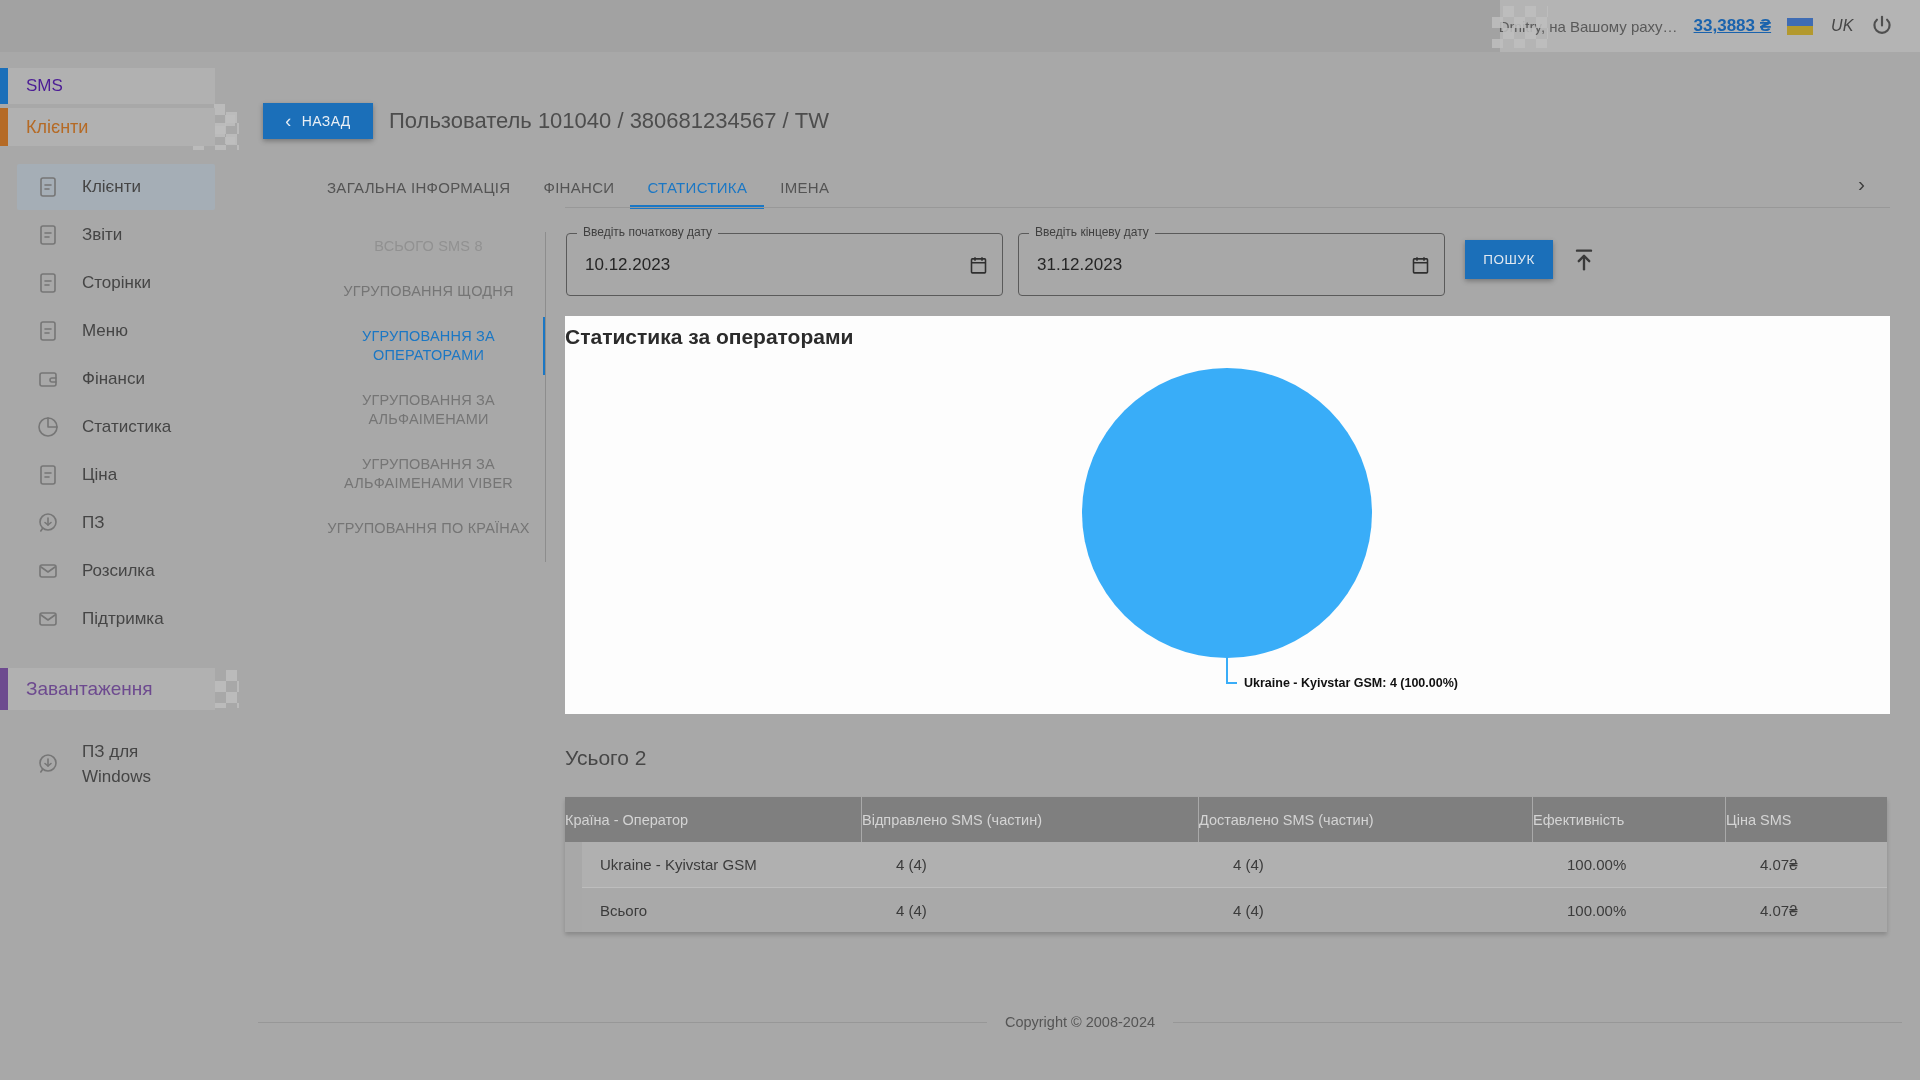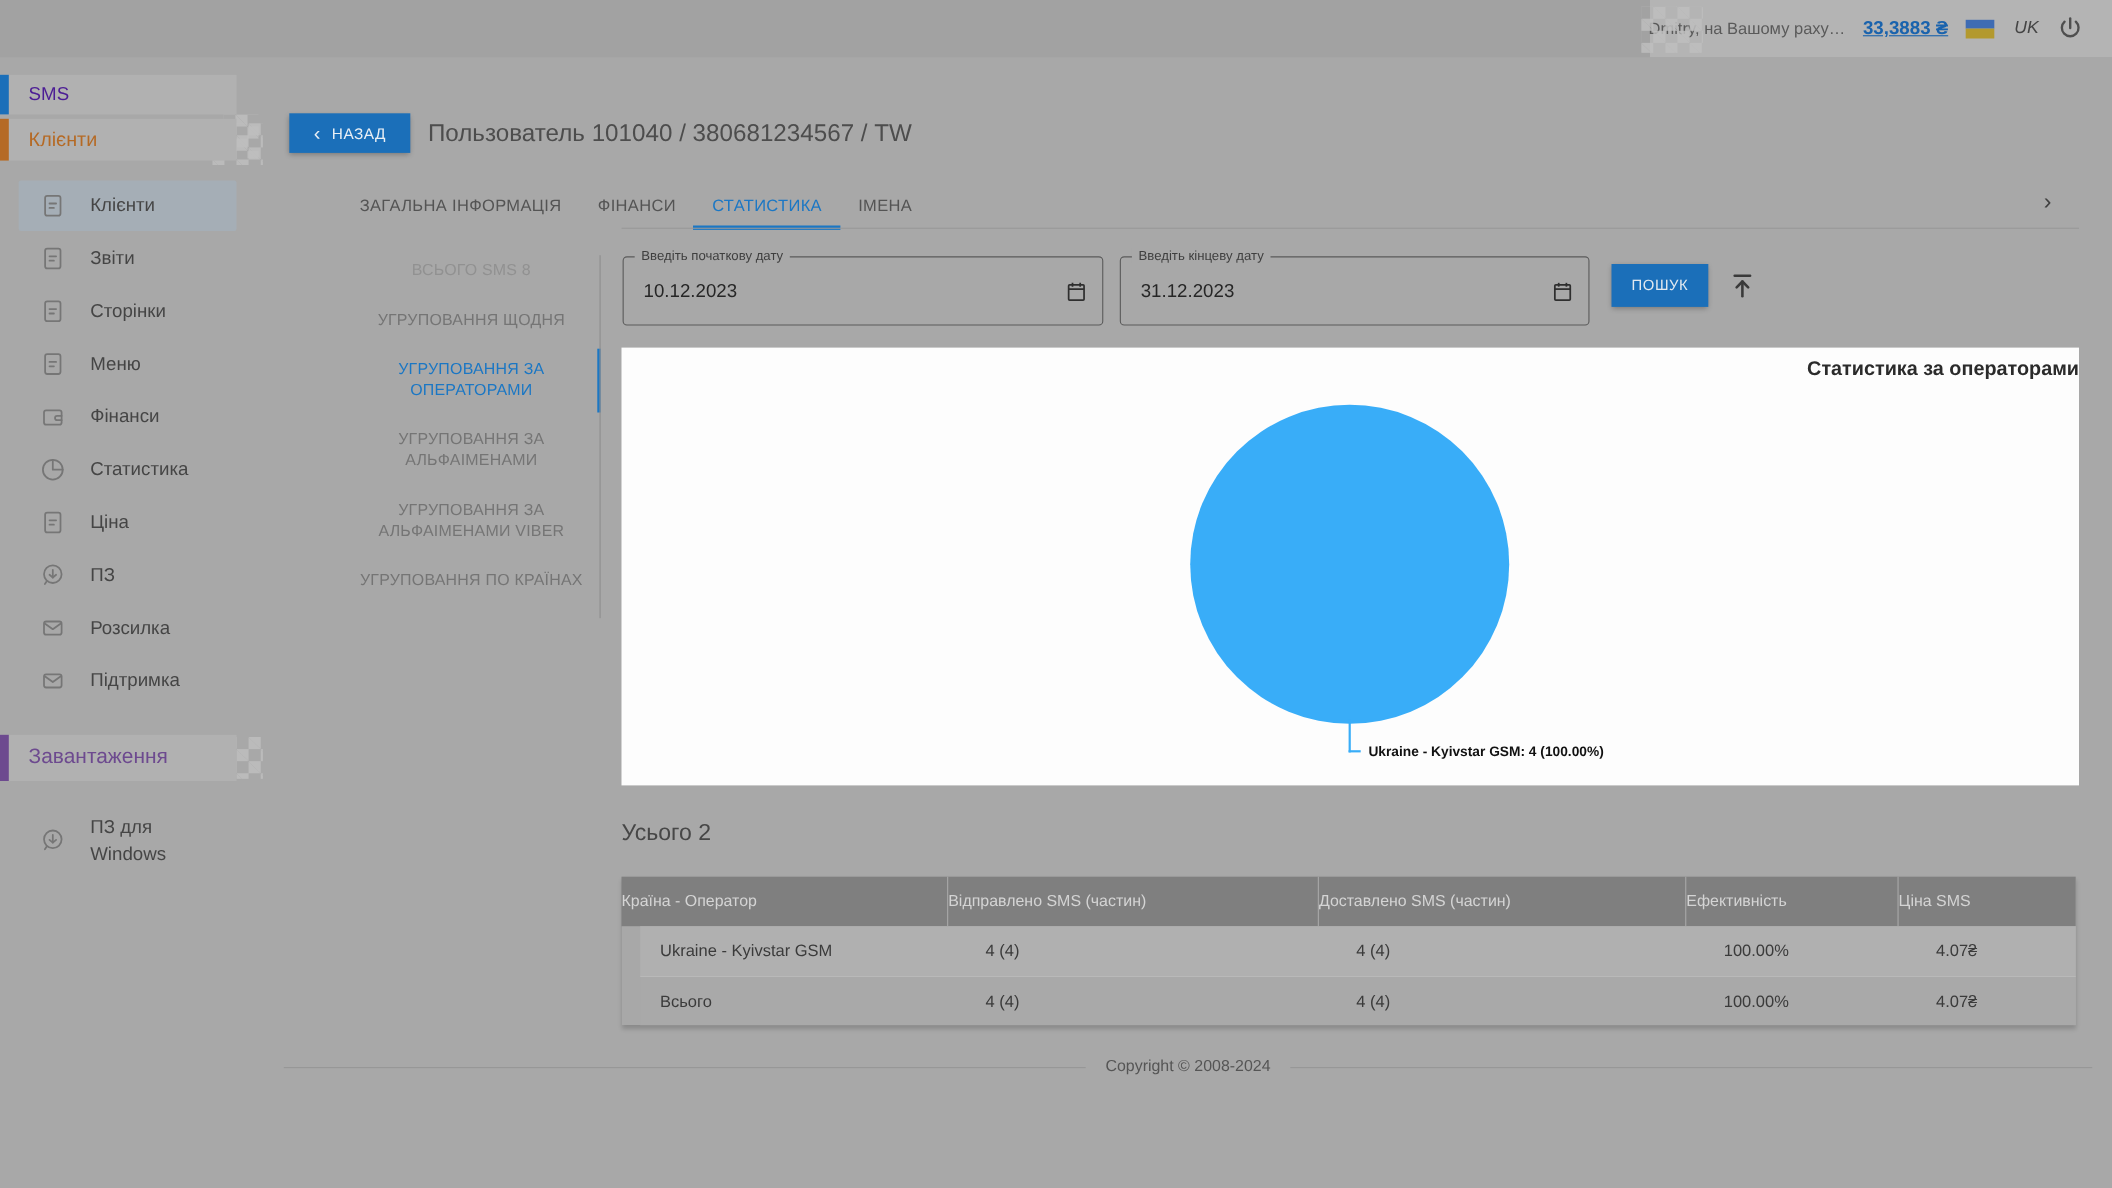--- a/index.html
+++ b/index.html
@@ -76,40 +76,40 @@
   .field-start { left:566px; width:437px; }
   .field-end   { left:1018px; width:427px; }
   .btn-search { position:absolute; left:1465px; top:240px; width:88px; height:39px; background:#1b6fb9; color:#e2e9f0;
                 font-size:13.5px; display:flex; align-items:center; justify-content:center; letter-spacing:.5px;
                 box-shadow:0 2px 5px rgba(0,0,0,.3); cursor:pointer; }
   .btn-export { position:absolute; left:1570px; top:246px; width:28px; height:28px; cursor:pointer; }
   .btn-export svg { stroke:#3a3a3a; fill:none; stroke-width:2; stroke-linecap:round; stroke-linejoin:round; }
 
   
   .chart-panel { position:absolute; left:565px; top:316px; width:1325px; height:398px; background:#fdfdfd; }
-  .chart-title { position:absolute; left:0; top:9px; width:100%; text-align:right; font-size:18px; font-weight:bold; color:#2b2b2b; }
+  .chart-title { position:absolute; left:0; top:9px; width:100%; text-align:left; font-size:21px; font-weight:bold; color:#2b2b2b; }
   .pie { position:absolute; left:517px; top:52px; width:290px; height:290px; border-radius:50%; }
   .pie-line-v { position:absolute; left:661px; top:338px; width:2px; height:30px; }
   .pie-line-h { position:absolute; left:661px; top:366px; width:11px; height:2px; }
   .pie-callout { position:absolute; left:679px; top:360px; font-size:12.5px; font-weight:bold; color:#111; white-space:nowrap; }
 
   
   .total-heading { position:absolute; left:565px; top:746px; font-size:21px; color:#474747; }
   .data-table { position:absolute; left:565px; top:797px; width:1322px; box-shadow:0 3px 4px rgba(0,0,0,.18); }
   .t-row { display:grid; grid-template-columns:296px 337px 334px 193px 162px; }
   .t-head { background:#7f7f7f; height:45px; }
   .t-head .t-cell { color:#d4d4d4; font-size:14.5px; display:flex; align-items:center; }
   .t-head .t-cell + .t-cell { border-left:1px solid #a9a9a9; }
   .t-body-row { height:45px;margin-left:17px; }
   .t-body-row .t-cell { color:#3b3b3b; font-size:15px; display:flex; align-items:center; padding-left:18px; }
   .row-odd { background:#b0b0b0; }
   .row-even { background:#a9a9a9; border-top:1px solid #bdbdbd; }
 
   
-  .footer { position:absolute; left:258px; top:958px; width:1644px; height:24px; text-align:center; }
+  .footer { position:absolute; left:258px; top:1010px; width:1644px; height:24px; text-align:center; }
   .footer::before { content:""; position:absolute; left:0; right:0; top:12px; height:1px; background:#979797; }
   .footer .copy { position:relative; display:inline-block; background:#a8a8a8; padding:0 18px; font-size:14.5px; color:#555; line-height:24px; }
 </style>
 </head>
 <body>
 
 <div class="app">
 
   <div class="topbar"></div>
   <div class="userbox">

